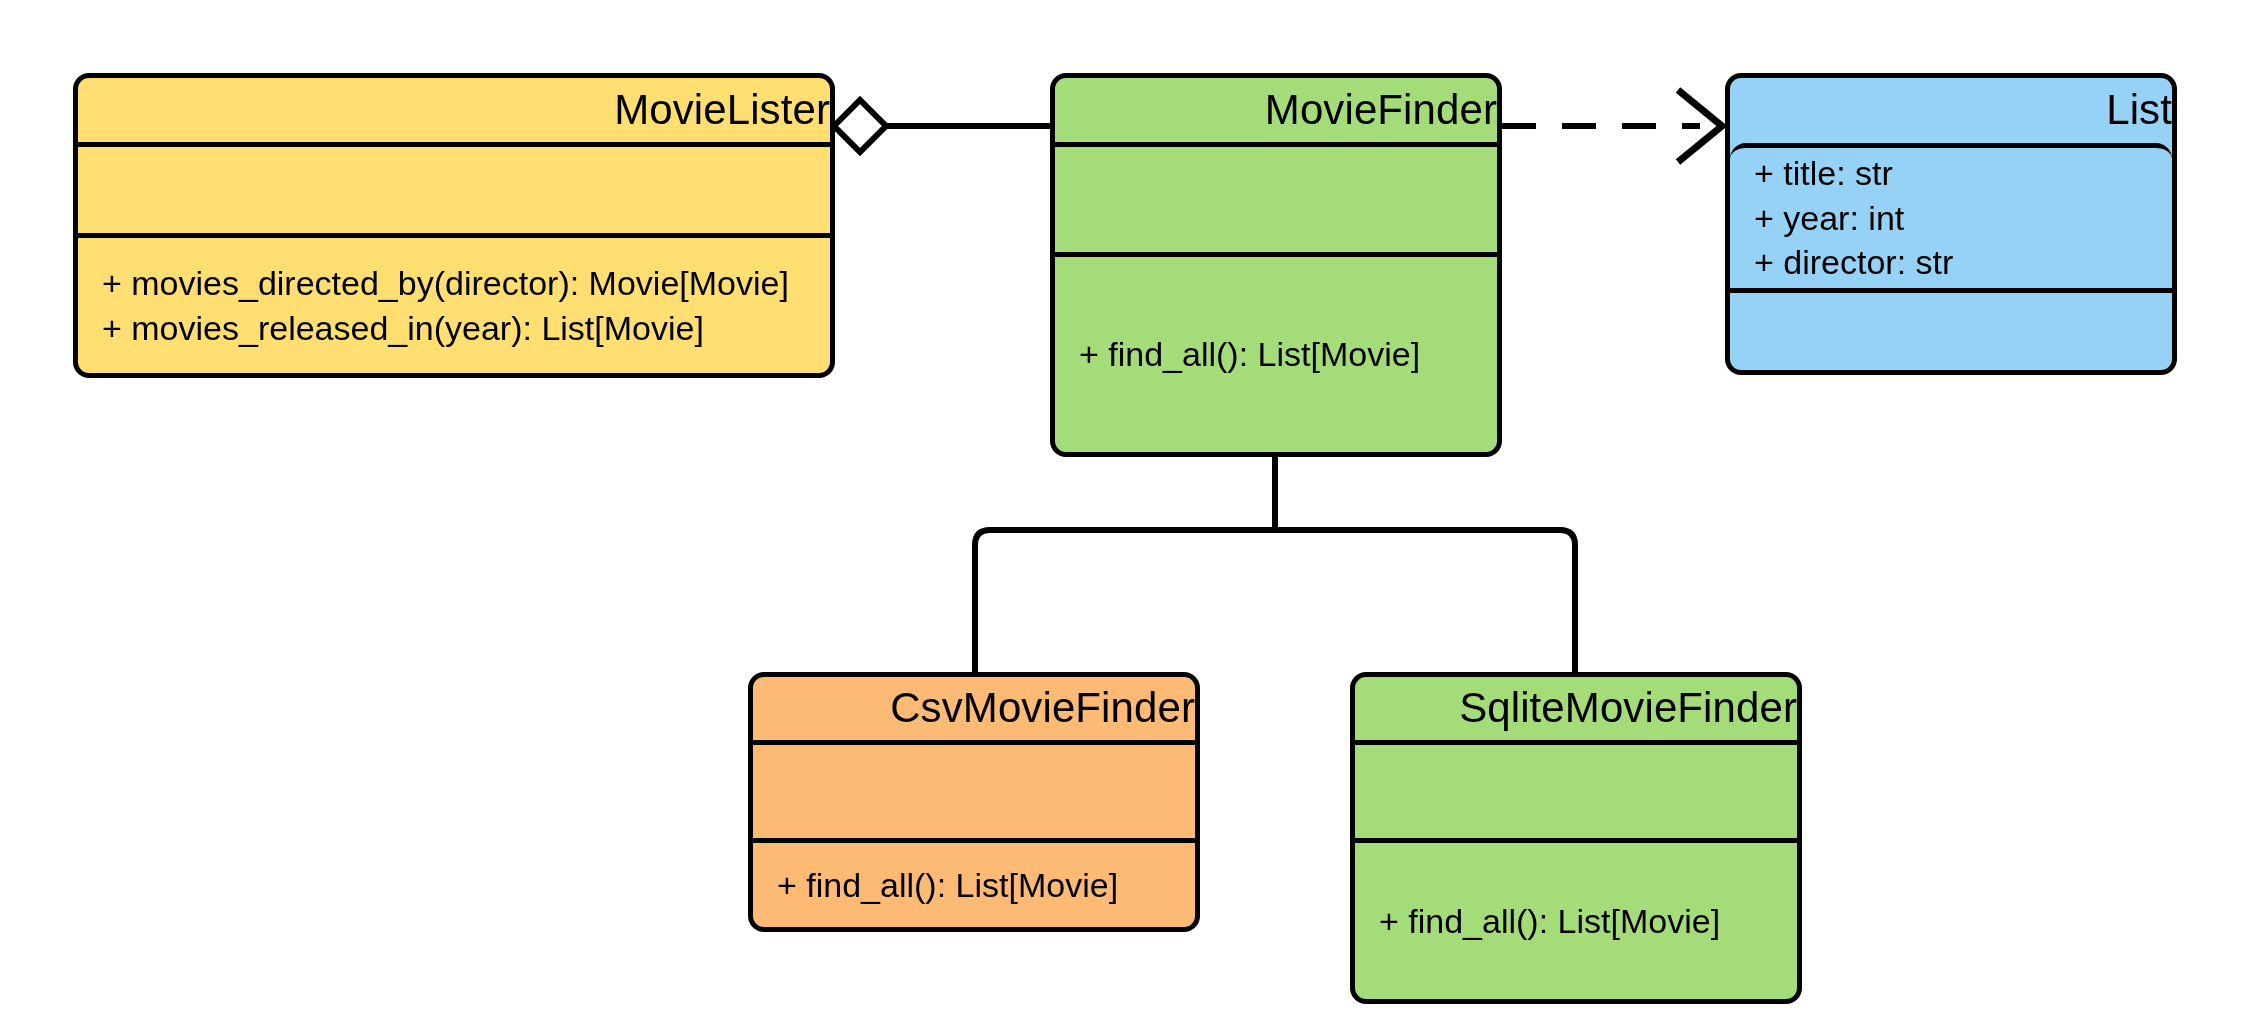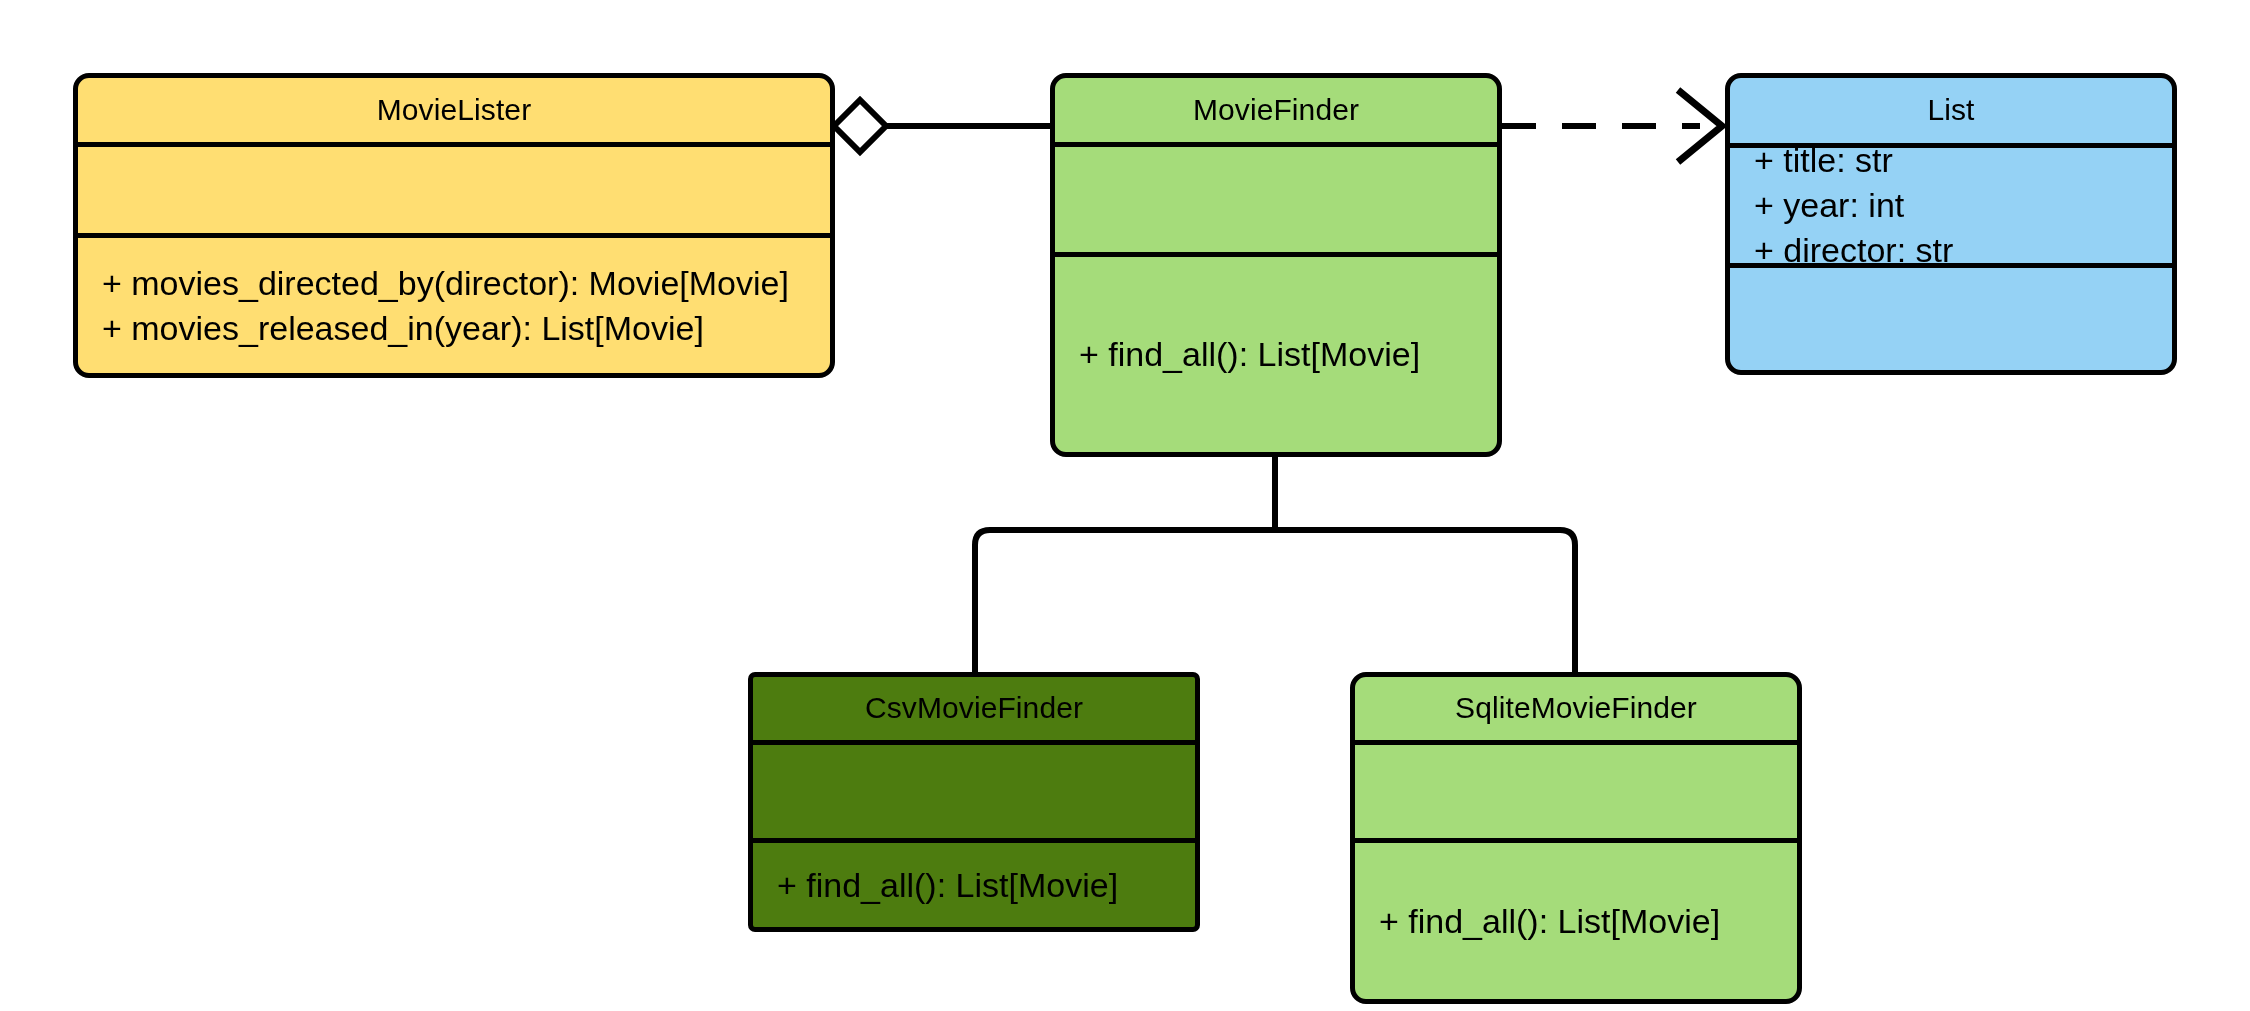--- a/index.html
+++ b/index.html
@@ -40,22 +40,22 @@
     box-sizing: border-box;
     display: flex;
     flex-direction: column;
     justify-content: center;
     position: relative;
   }
   .compartment + .compartment {
     border-top: 5px solid #000000;
   }
   .class-name {
-    text-align: center;
-    font-size: 30px;
+    text-align: right;
+    font-size: 42px;
     color: #000000;
     line-height: 1.15;
     letter-spacing: 0.1px;
   }
   .member-list {
     padding-left: 24px;
   }
   .member {
     font-size: 34px;
     color: #000000;
@@ -116,31 +116,31 @@
       <div class="member-list">
         <div class="member">+ find_all(): List[Movie]</div>
       </div>
     </div>
   </div>
 
   <div class="uml-class" style="left:1725px; top:73px; width:452px; height:302px; background:#95d2f5;">
     <div class="compartment" style="height:65px;">
       <div class="class-name">List</div>
     </div>
-    <div class="compartment" style="height:120px;">
+    <div class="compartment" style="height:145px;border-radius:16px;">
       <div class="member-list">
         <div class="member">+ title: str</div>
         <div class="member">+ year: int</div>
         <div class="member">+ director: str</div>
       </div>
     </div>
     <div class="compartment empty-compartment" style="flex:1 1 auto;"></div>
   </div>
 
-  <div class="uml-class" style="left:748px; top:672px; width:452px; height:260px; background:#4d7c0f;border-radius:7px;">
+  <div class="uml-class" style="left:748px; top:672px; width:452px; height:260px; background:#fdba74;">
     <div class="compartment" style="height:63px;">
       <div class="class-name">CsvMovieFinder</div>
     </div>
     <div class="compartment empty-compartment" style="height:98px;"></div>
     <div class="compartment" style="flex:1 1 auto;">
       <div class="member-list">
         <div class="member">+ find_all(): List[Movie]</div>
       </div>
     </div>
   </div>

